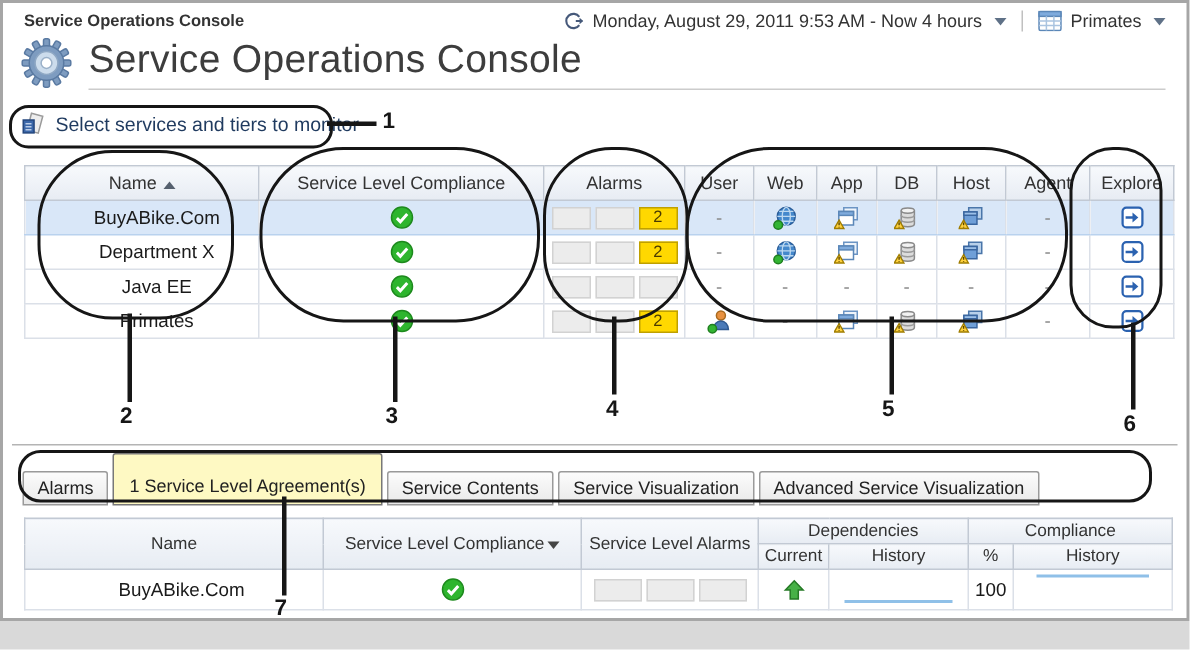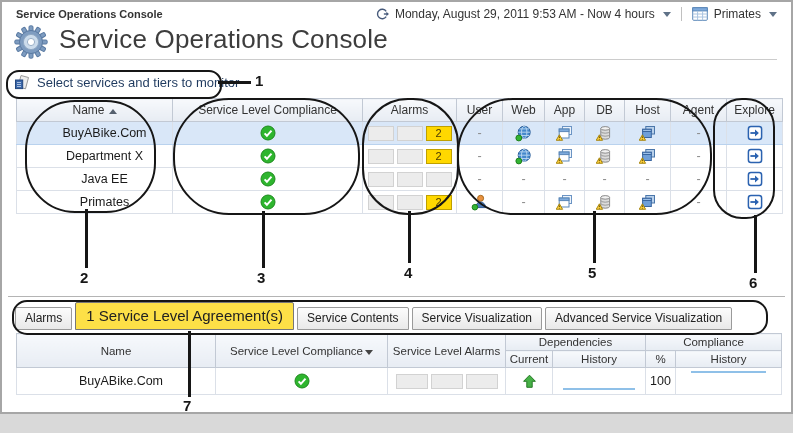--- a/index.html
+++ b/index.html
@@ -15,38 +15,38 @@
   
   .gear{position:absolute;left:12px;top:23px;}
   .page-title{position:absolute;left:57px;top:22px;font-size:26px;color:#3d3d3d;letter-spacing:.2px;}
   .title-rule{position:absolute;left:57px;right:14px;top:57px;border-top:1px solid #ccc;}
 
   
   .select-row{position:absolute;left:12px;top:72px;display:flex;align-items:center;gap:6px;}
   .select-row span.lbl{font-size:13px;color:#1f3a5f;}
 
   
-  table{border-collapse:collapse;table-layout:fixed;}
+  table{border-collapse:collapse;table-layout:fixed;margin-top:12px;}
   .main-table{position:absolute;left:14px;top:96px;width:766px;}
   .main-table th{height:22px;font-size:12px;font-weight:normal;color:#333;background:linear-gradient(#f7f9fc,#e7ecf3);border:1px solid #c2c9d4;text-align:center;padding:0;overflow:hidden;white-space:nowrap;}
   .main-table td{height:22px;border:1px solid #dbe0e8;font-size:12.5px;color:#1a1a1a;padding:0;text-align:center;white-space:nowrap;overflow:hidden;}
   .main-table tr.sel td{background:#d9e7f8;border-top-color:#b9d2ee;border-bottom-color:#b9d2ee;}
   .name-cell{text-align:center;padding-left:20px !important;}
   .sortup{display:inline-block;width:0;height:0;border-left:4px solid transparent;border-right:4px solid transparent;border-bottom:5px solid #55606e;margin-left:4px;}
   .alarms{display:inline-flex;gap:3px;vertical-align:middle;}
   .abox{display:inline-flex;width:26px;height:15px;background:#ececec;border:1px solid #d2d2d2;align-items:center;justify-content:center;font-size:11px;color:#4a3a00;box-sizing:border-box;}
   .ayellow{background:#ffd800;border-color:#bfa000;}
   .dash{color:#8a8a8a;}
   .icn{display:inline-block;vertical-align:middle;line-height:0;}
 
   
   .tabs-rule{position:absolute;left:6px;right:6px;top:294px;border-top:1px solid #b4b4b4;}
   .tabs{position:absolute;left:13px;top:300px;display:flex;align-items:flex-end;gap:3px;}
   .tab{font-size:12px;color:#222;background:linear-gradient(#fcfcfc,#e9e9e9);border:1px solid #9a9a9a;border-radius:2px 2px 0 0;padding:3px 9px 4px;white-space:nowrap;cursor:pointer;}
-  .tab.active{background:#fde047;border-color:#787878;padding:4px 10px 5px;font-size:15px;}
+  .tab.active{background:#fef9c3;border-color:#787878;padding:14px 10px 5px;font-size:12px;}
 
   
   .bottom-table{position:absolute;left:14px;top:331px;width:765px;}
   .bottom-table th{height:16px;font-size:11.5px;font-weight:normal;color:#333;background:linear-gradient(#f7f9fc,#e7ecf3);border:1px solid #c2c9d4;text-align:center;padding:0;white-space:nowrap;overflow:hidden;}
   .bottom-table td{height:26px;border:1px solid #dbe0e8;font-size:12.5px;color:#1a1a1a;text-align:center;padding:0;}
   .spark{height:2px;background:#8fc0e8;}
   .spark-avail{width:78%;margin:15px auto 0;}
   .spark-comp{width:72%;margin:3px auto 0;}
 
   

